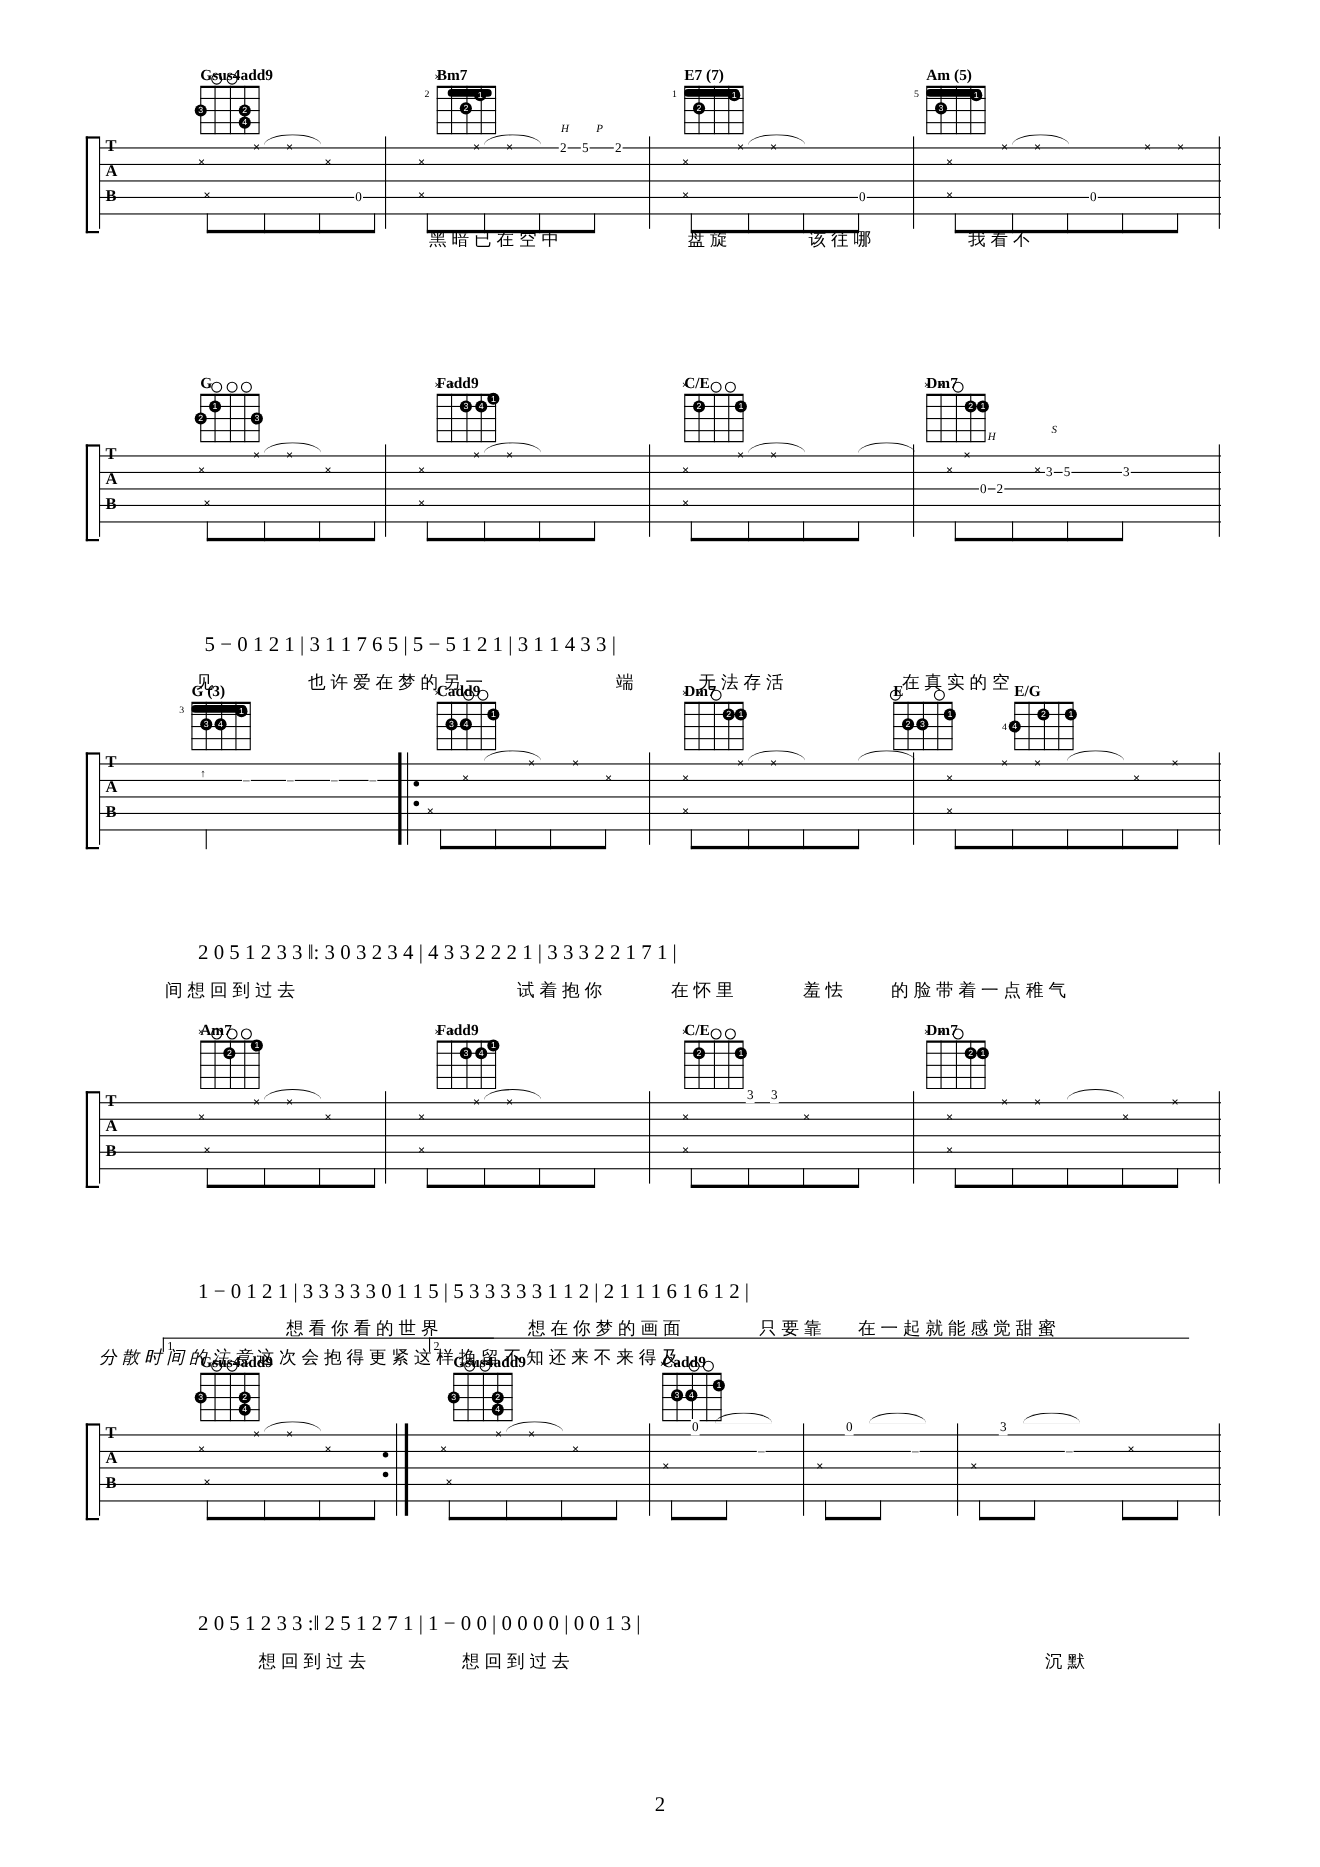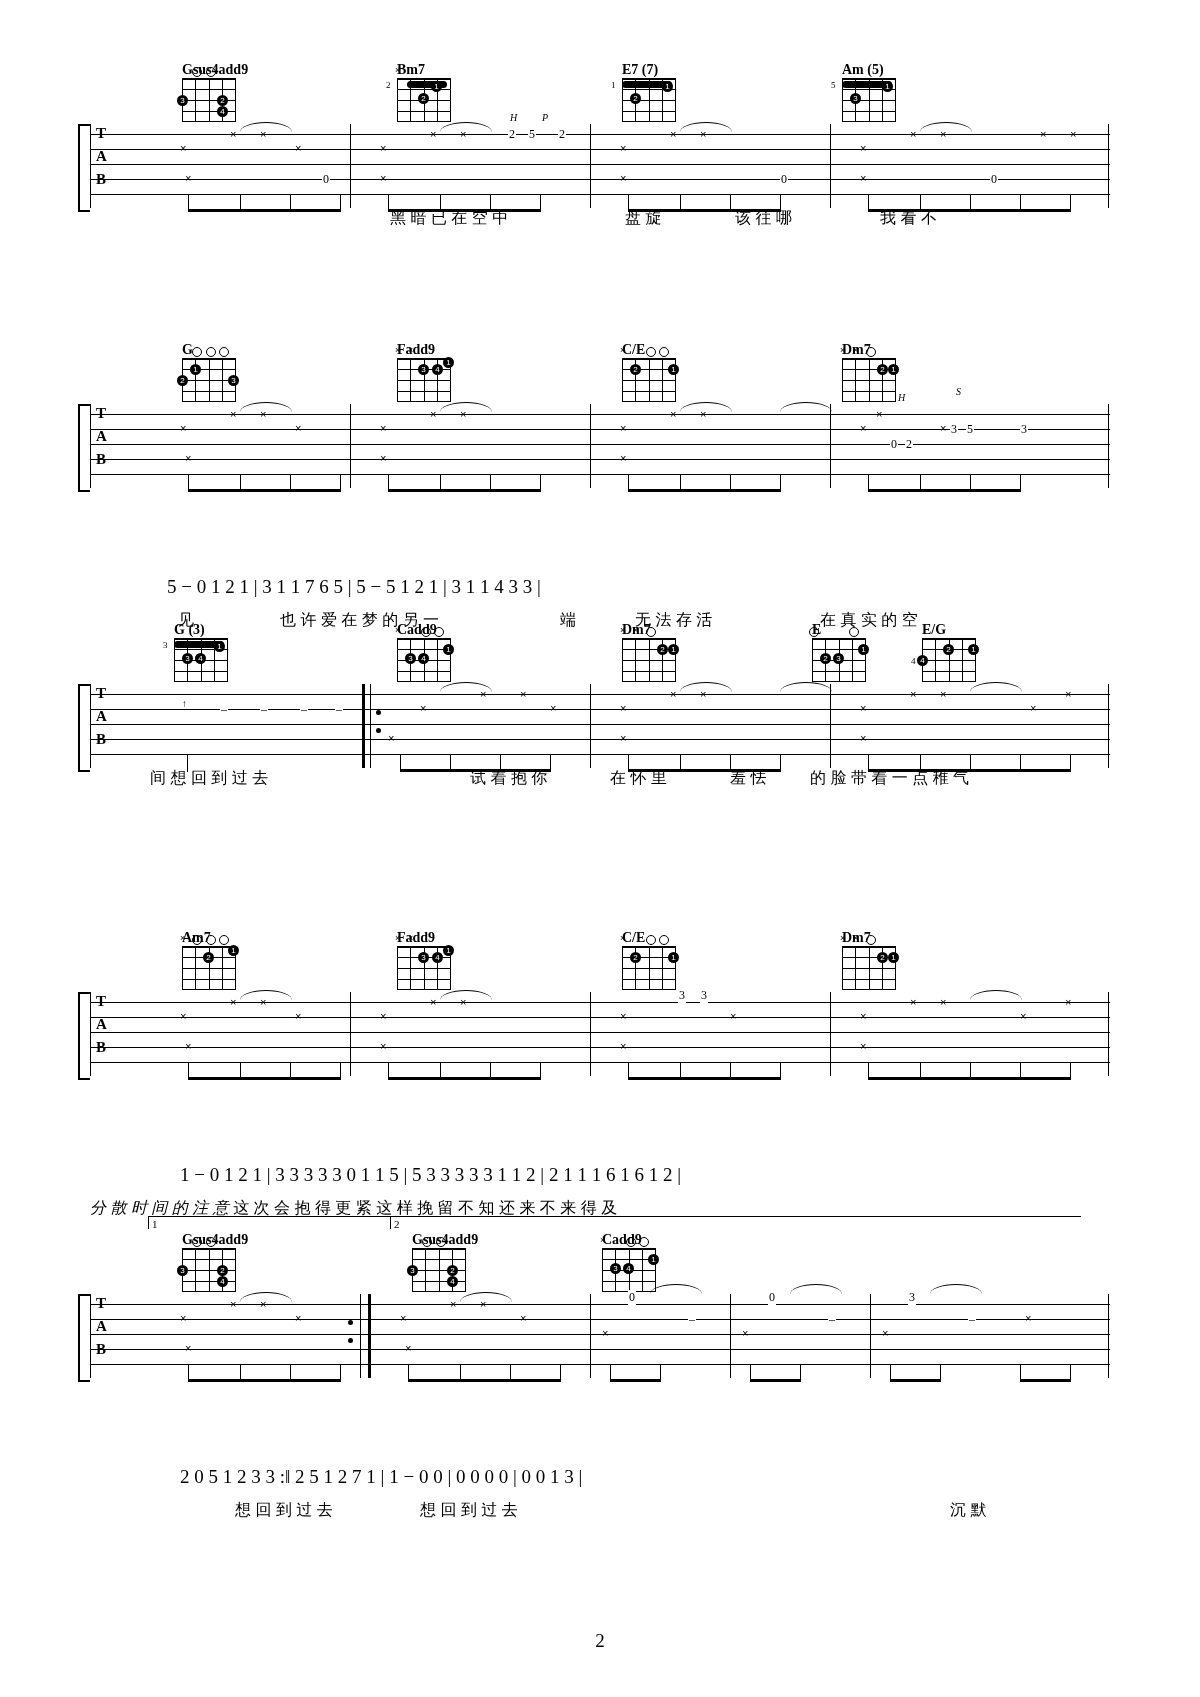--- a/index.html
+++ b/index.html
@@ -350,21 +350,21 @@
       <div class="stem" style="left:830px;top:70px;height:18px;"></div>
       <div class="stem" style="left:880px;top:70px;height:18px;"></div>
       <div class="stem" style="left:930px;top:70px;height:18px;"></div>
       <div class="beam" style="left:98px;top:85px;width:152px;"></div>
       <div class="beam" style="left:298px;top:85px;width:152px;"></div>
       <div class="beam" style="left:538px;top:85px;width:152px;"></div>
       <div class="beam" style="left:778px;top:85px;width:152px;"></div>
     </div>
 
     <div class="jianpu" style="margin-top:88px;">
-      <span class="n" style="left:77px;">5 − 0 1 2 1 | 3 1 1 7 6 5 | 5 − 5 1 2 1 | 3 1 1 4 3 3 |</span>
+      <span class="n" style="left:96px;">5 − 0 1 2 1 | 3 1 1 7 6 5 | 5 − 5 1 2 1 | 3 1 1 4 3 3 |</span>
     </div>
     <div class="lyrics">
       <span class="w" style="left:88px;">见</span>
       <span class="w" style="left:190px;">也 许 爱 在 梦 的 另 一</span>
       <span class="w" style="left:470px;">端</span>
       <span class="w" style="left:545px;">无 法 存 活</span>
       <span class="w" style="left:730px;">在 真 实 的 空</span>
     </div>
   </div>
 
@@ -515,20 +515,23 @@
       <div class="stem" style="left:778px;top:70px;height:18px;"></div>
       <div class="stem" style="left:830px;top:70px;height:18px;"></div>
       <div class="stem" style="left:880px;top:70px;height:18px;"></div>
       <div class="stem" style="left:930px;top:70px;height:18px;"></div>
       <div class="stem" style="left:980px;top:70px;height:18px;"></div>
       <div class="beam" style="left:310px;top:85px;width:150px;"></div>
       <div class="beam" style="left:538px;top:85px;width:152px;"></div>
       <div class="beam" style="left:778px;top:85px;width:202px;"></div>
     </div>
 
+    <div class="jianpu" style="margin-top:88px;">
+      <span class="n" style="left:90px;">2 0 5 1 2 3 3 ‖: 3 0 3 2 3 4 | 4 3 3 2 2   2 1 | 3 3 3 2 2 1 7 1 |</span>
+    </div>
     <div class="lyrics">
       <span class="w" style="left:60px;">间  想 回 到 过 去</span>
       <span class="w" style="left:380px;">试 着 抱 你</span>
       <span class="w" style="left:520px;">在 怀 里</span>
       <span class="w" style="left:640px;">羞 怯</span>
       <span class="w" style="left:720px;">的 脸 带 着 一 点 稚 气</span>
     </div>
   </div>
 
   <div class="system" style="top:930px;">
@@ -664,20 +667,26 @@
       <div class="stem" style="left:930px;top:70px;height:18px;"></div>
       <div class="stem" style="left:980px;top:70px;height:18px;"></div>
       <div class="beam" style="left:98px;top:85px;width:152px;"></div>
       <div class="beam" style="left:298px;top:85px;width:152px;"></div>
       <div class="beam" style="left:538px;top:85px;width:152px;"></div>
       <div class="beam" style="left:778px;top:85px;width:202px;"></div>
     </div>
 
     <div class="jianpu" style="margin-top:88px;">
       <span class="n" style="left:90px;">1 − 0 1 2 1 | 3 3 3 3 3 0 1 1 5 | 5 3 3 3 3 3 1 1 2 | 2 1 1 1 6 1 6 1 2 |</span>
+    </div>
+    <div class="lyrics">
+      <span class="w" style="left:170px;">想 看 你 看 的 世 界</span>
+      <span class="w" style="left:390px;">想 在 你 梦 的 画 面</span>
+      <span class="w" style="left:600px;">只 要 靠</span>
+      <span class="w" style="left:690px;">在 一 起 就 能 感 觉 甜 蜜</span>
     </div>
     <div class="lyrics2">
       <span class="w" style="left:170px;font-style:italic;">分 散 时 间 的 注 意</span>
       <span class="w" style="left:390px;">这 次 会 抱 得 更 紧</span>
       <span class="w" style="left:600px;text-align:center;">这 样 挽</span>
       <span class="w" style="left:690px;">留 不 知 还 来 不 来 得 及</span>
     </div>
   </div>
 
   <div class="system" style="top:1216px;">

